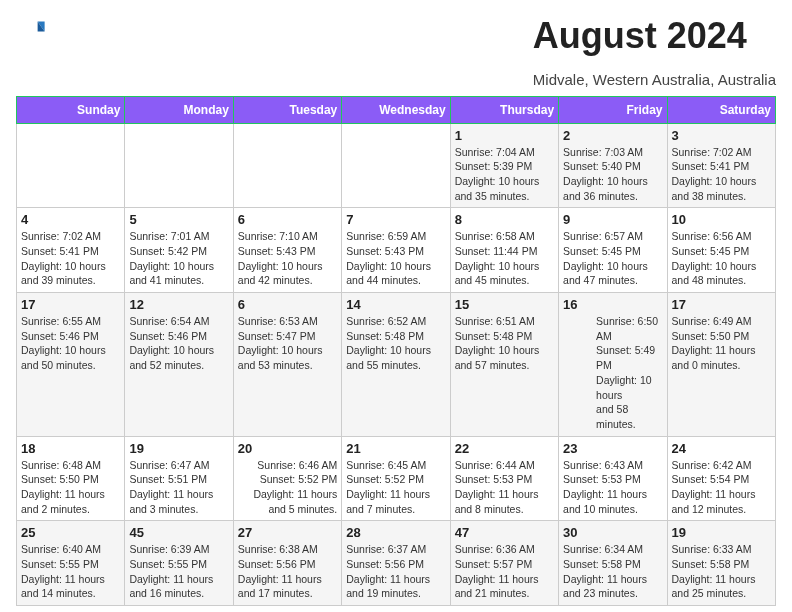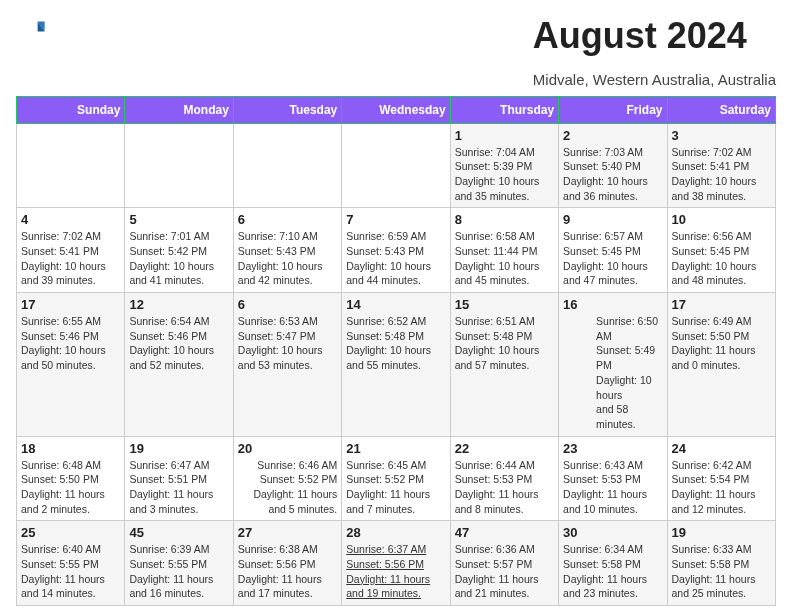--- a/index.html
+++ b/index.html
@@ -319,21 +319,21 @@
         </td>
         <td>
           <span class="day-num">27</span>
           <div class="day-info" style="white-space: pre-line;">Sunrise: 6:38 AM
 Sunset: 5:56 PM
 Daylight: 11 hours
 and 17 minutes.</div>
         </td>
         <td>
           <span class="day-num">28</span>
-          <div class="day-info" style="white-space: pre-line; text-decoration: underline;">Sunrise: 6:37 AM
+          <div class="day-info" style="white-space: pre-line;">Sunrise: 6:37 AM
 Sunset: 5:56 PM
 Daylight: 11 hours
 and 19 minutes.</div>
         </td>
         <td>
           <span class="day-num">47</span>
           <div class="day-info" style="white-space: pre-line;">Sunrise: 6:36 AM
 Sunset: 5:57 PM
 Daylight: 11 hours
 and 21 minutes.</div>

